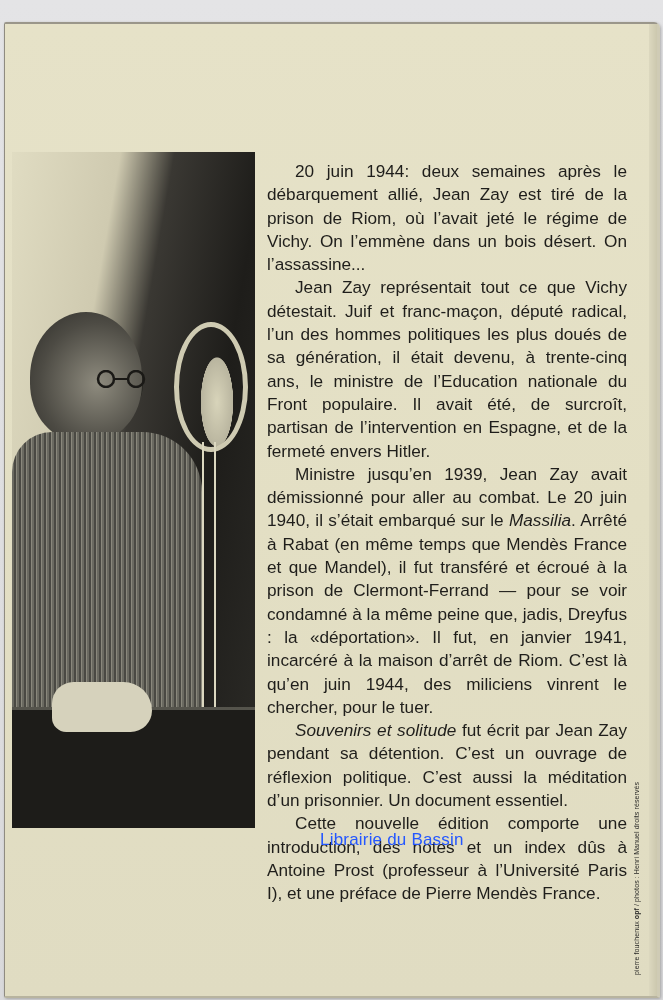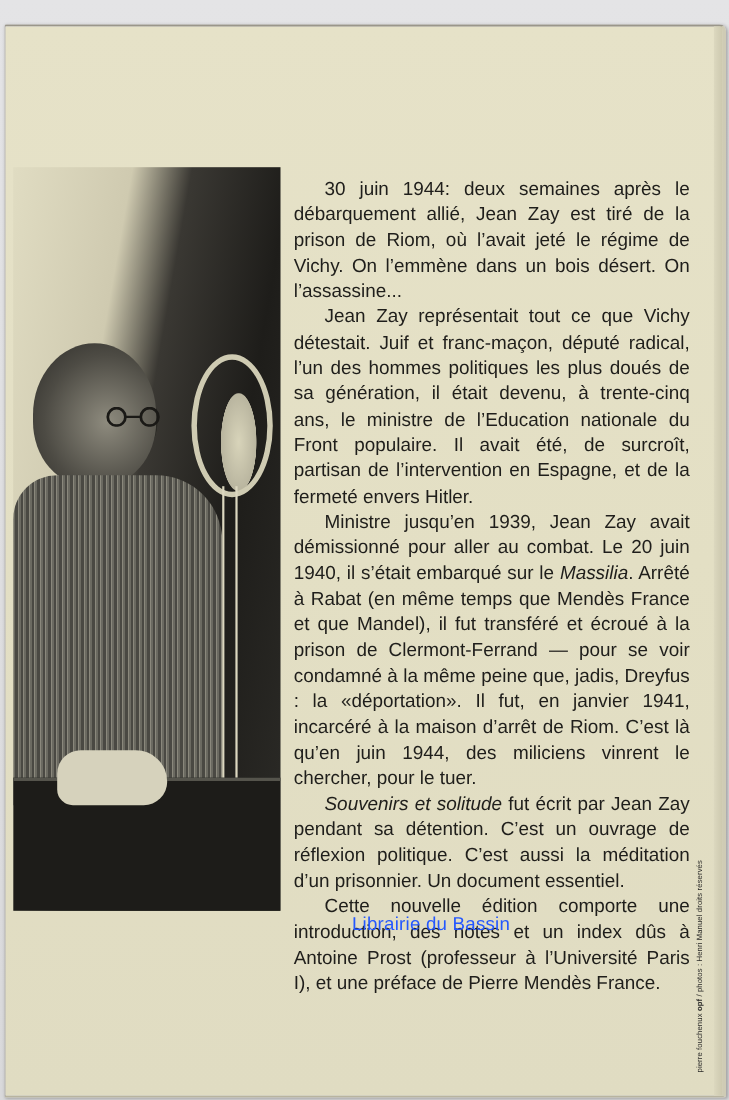--- a/index.html
+++ b/index.html
@@ -100,21 +100,21 @@
       <line x1="20" y1="9" x2="34" y2="9" stroke="#1a1916" stroke-width="2"></line>
     </svg>
     <div class="jacket"></div>
     <div class="mic"></div>
     <div class="stand"></div>
     <div class="desk"></div>
     <div class="hand"></div>
   </div>
 
   <div class="text-col">
-    <p>30 juin 1944: deux semaines après le débarquement allié, Jean Zay est tiré de la prison de Riom, où l’avait jeté le régime de Vichy. On l’emmène dans un bois désert. On l’assassine...</p>
+    <p>20 juin 1944: deux semaines après le débarquement allié, Jean Zay est tiré de la prison de Riom, où l’avait jeté le régime de Vichy. On l’emmène dans un bois désert. On l’assassine...</p>
     <p>Jean Zay représentait tout ce que Vichy détestait. Juif et franc-maçon, député radical, l’un des hommes politiques les plus doués de sa génération, il était devenu, à trente-cinq ans, le ministre de l’Education nationale du Front populaire. Il avait été, de surcroît, partisan de l’intervention en Espagne, et de la fermeté envers Hitler.</p>
     <p><span>Ministre jusqu’en 1939, Jean Zay avait démissionné pour aller au combat. Le 20 juin 1940, il s’était embarqué sur le </span><em>Massilia</em><span>. Arrêté à Rabat (en même temps que Mendès France et que Mandel), il fut transféré et écroué à la prison de Clermont-Ferrand — pour se voir condamné à la même peine que, jadis, Dreyfus : la «déportation». Il fut, en janvier 1941, incarcéré à la maison d’arrêt de Riom. C’est là qu’en juin 1944, des miliciens vinrent le chercher, pour le tuer.</span></p>
     <p><em>Souvenirs et solitude</em><span> fut écrit par Jean Zay pendant sa détention. C’est un ouvrage de réflexion politique. C’est aussi la méditation d’un prisonnier. Un document essentiel.</span></p>
     <p>Cette nouvelle édition comporte une introduction, des notes et un index dûs à Antoine Prost (professeur à l’Université Paris I), et une préface de Pierre Mendès France.</p>
   </div>
 </div>
 
 <div class="credit"><span>pierre fouchenux</span> <b>opf</b> <span>/ photos : Henri Manuel droits réservés</span></div>
 
 <div class="watermark">Librairie du Bassin</div>

